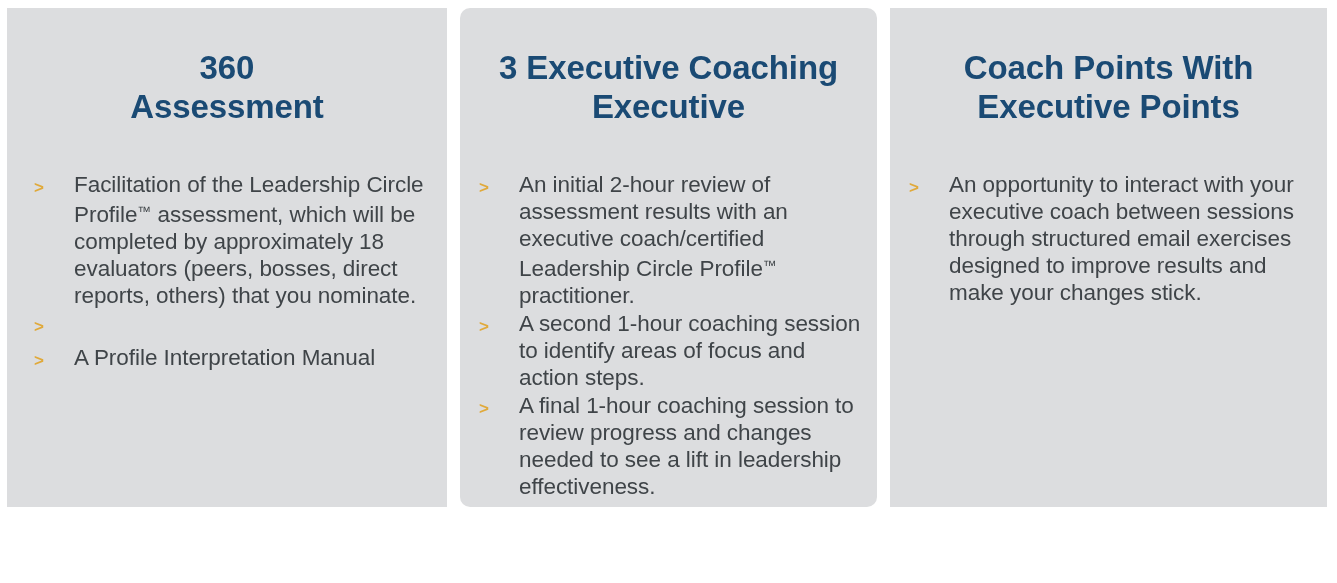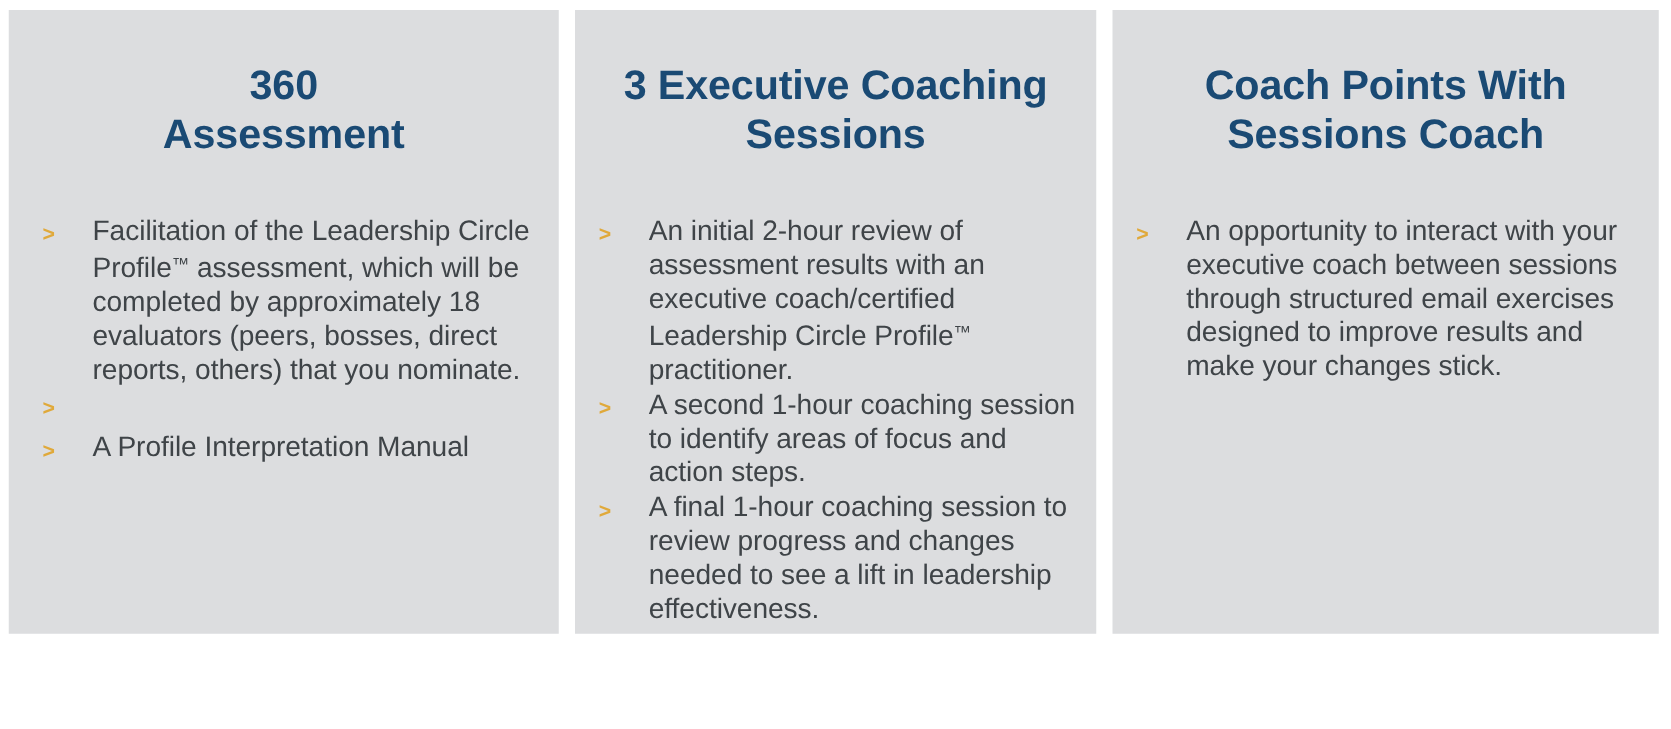--- a/index.html
+++ b/index.html
@@ -27,21 +27,21 @@
 
   .panel {
     background: #dcdddf;
     box-sizing: border-box;
     position: relative;
     overflow: hidden;
     padding: 0;
   }
 
   .panel-1 { width: 440px; }
-  .panel-2 { width: 417px; }
+  .panel-2 { width: 417px; border-radius: 10px; }
   .panel-3 { width: 437px; }
 
   .panel-title {
     color: #1a4a74;
     font-weight: bold;
     text-align: center;
     line-height: 1.18;
     letter-spacing: -0.1px;
     margin: 0;
     padding: 0;
@@ -119,39 +119,39 @@
         <span class="bullet-marker">&gt;</span>
       </li>
       <li class="bullet-item">
         <span class="bullet-marker">&gt;</span>
         <span class="bullet-text">A Profile Interpretation Manual</span>
       </li>
     </ul>
   </section>
 
   <section class="panel panel-2">
-    <h2 class="panel-title"><span>3 Executive Coaching</span><br><span>Sessions</span></h2>
+    <h2 class="panel-title"><span>3 Executive Coaching</span><br><span>Executive</span></h2>
     <ul class="bullet-list">
       <li class="bullet-item">
         <span class="bullet-marker">&gt;</span>
         <span class="bullet-text">An initial 2-hour review of assessment results with an executive coach/certified Leadership Circle Profile<span class="tm">™</span> practitioner.</span>
       </li>
       <li class="bullet-item">
         <span class="bullet-marker">&gt;</span>
         <span class="bullet-text">A second 1-hour coaching session to identify areas of focus and action steps.</span>
       </li>
       <li class="bullet-item">
         <span class="bullet-marker">&gt;</span>
         <span class="bullet-text">A final 1-hour coaching session to review progress and changes needed to see a lift in leadership effectiveness.</span>
       </li>
     </ul>
   </section>
 
   <section class="panel panel-3">
-    <h2 class="panel-title"><span>Coach Points With</span><br><span>Sessions Coach</span></h2>
+    <h2 class="panel-title"><span>Coach Points With</span><br><span>Executive Points</span></h2>
     <ul class="bullet-list">
       <li class="bullet-item">
         <span class="bullet-marker">&gt;</span>
         <span class="bullet-text">An opportunity to interact with your executive coach between sessions through structured email exercises designed to improve results and make your changes stick.</span>
       </li>
     </ul>
   </section>
 
 </div>
 

